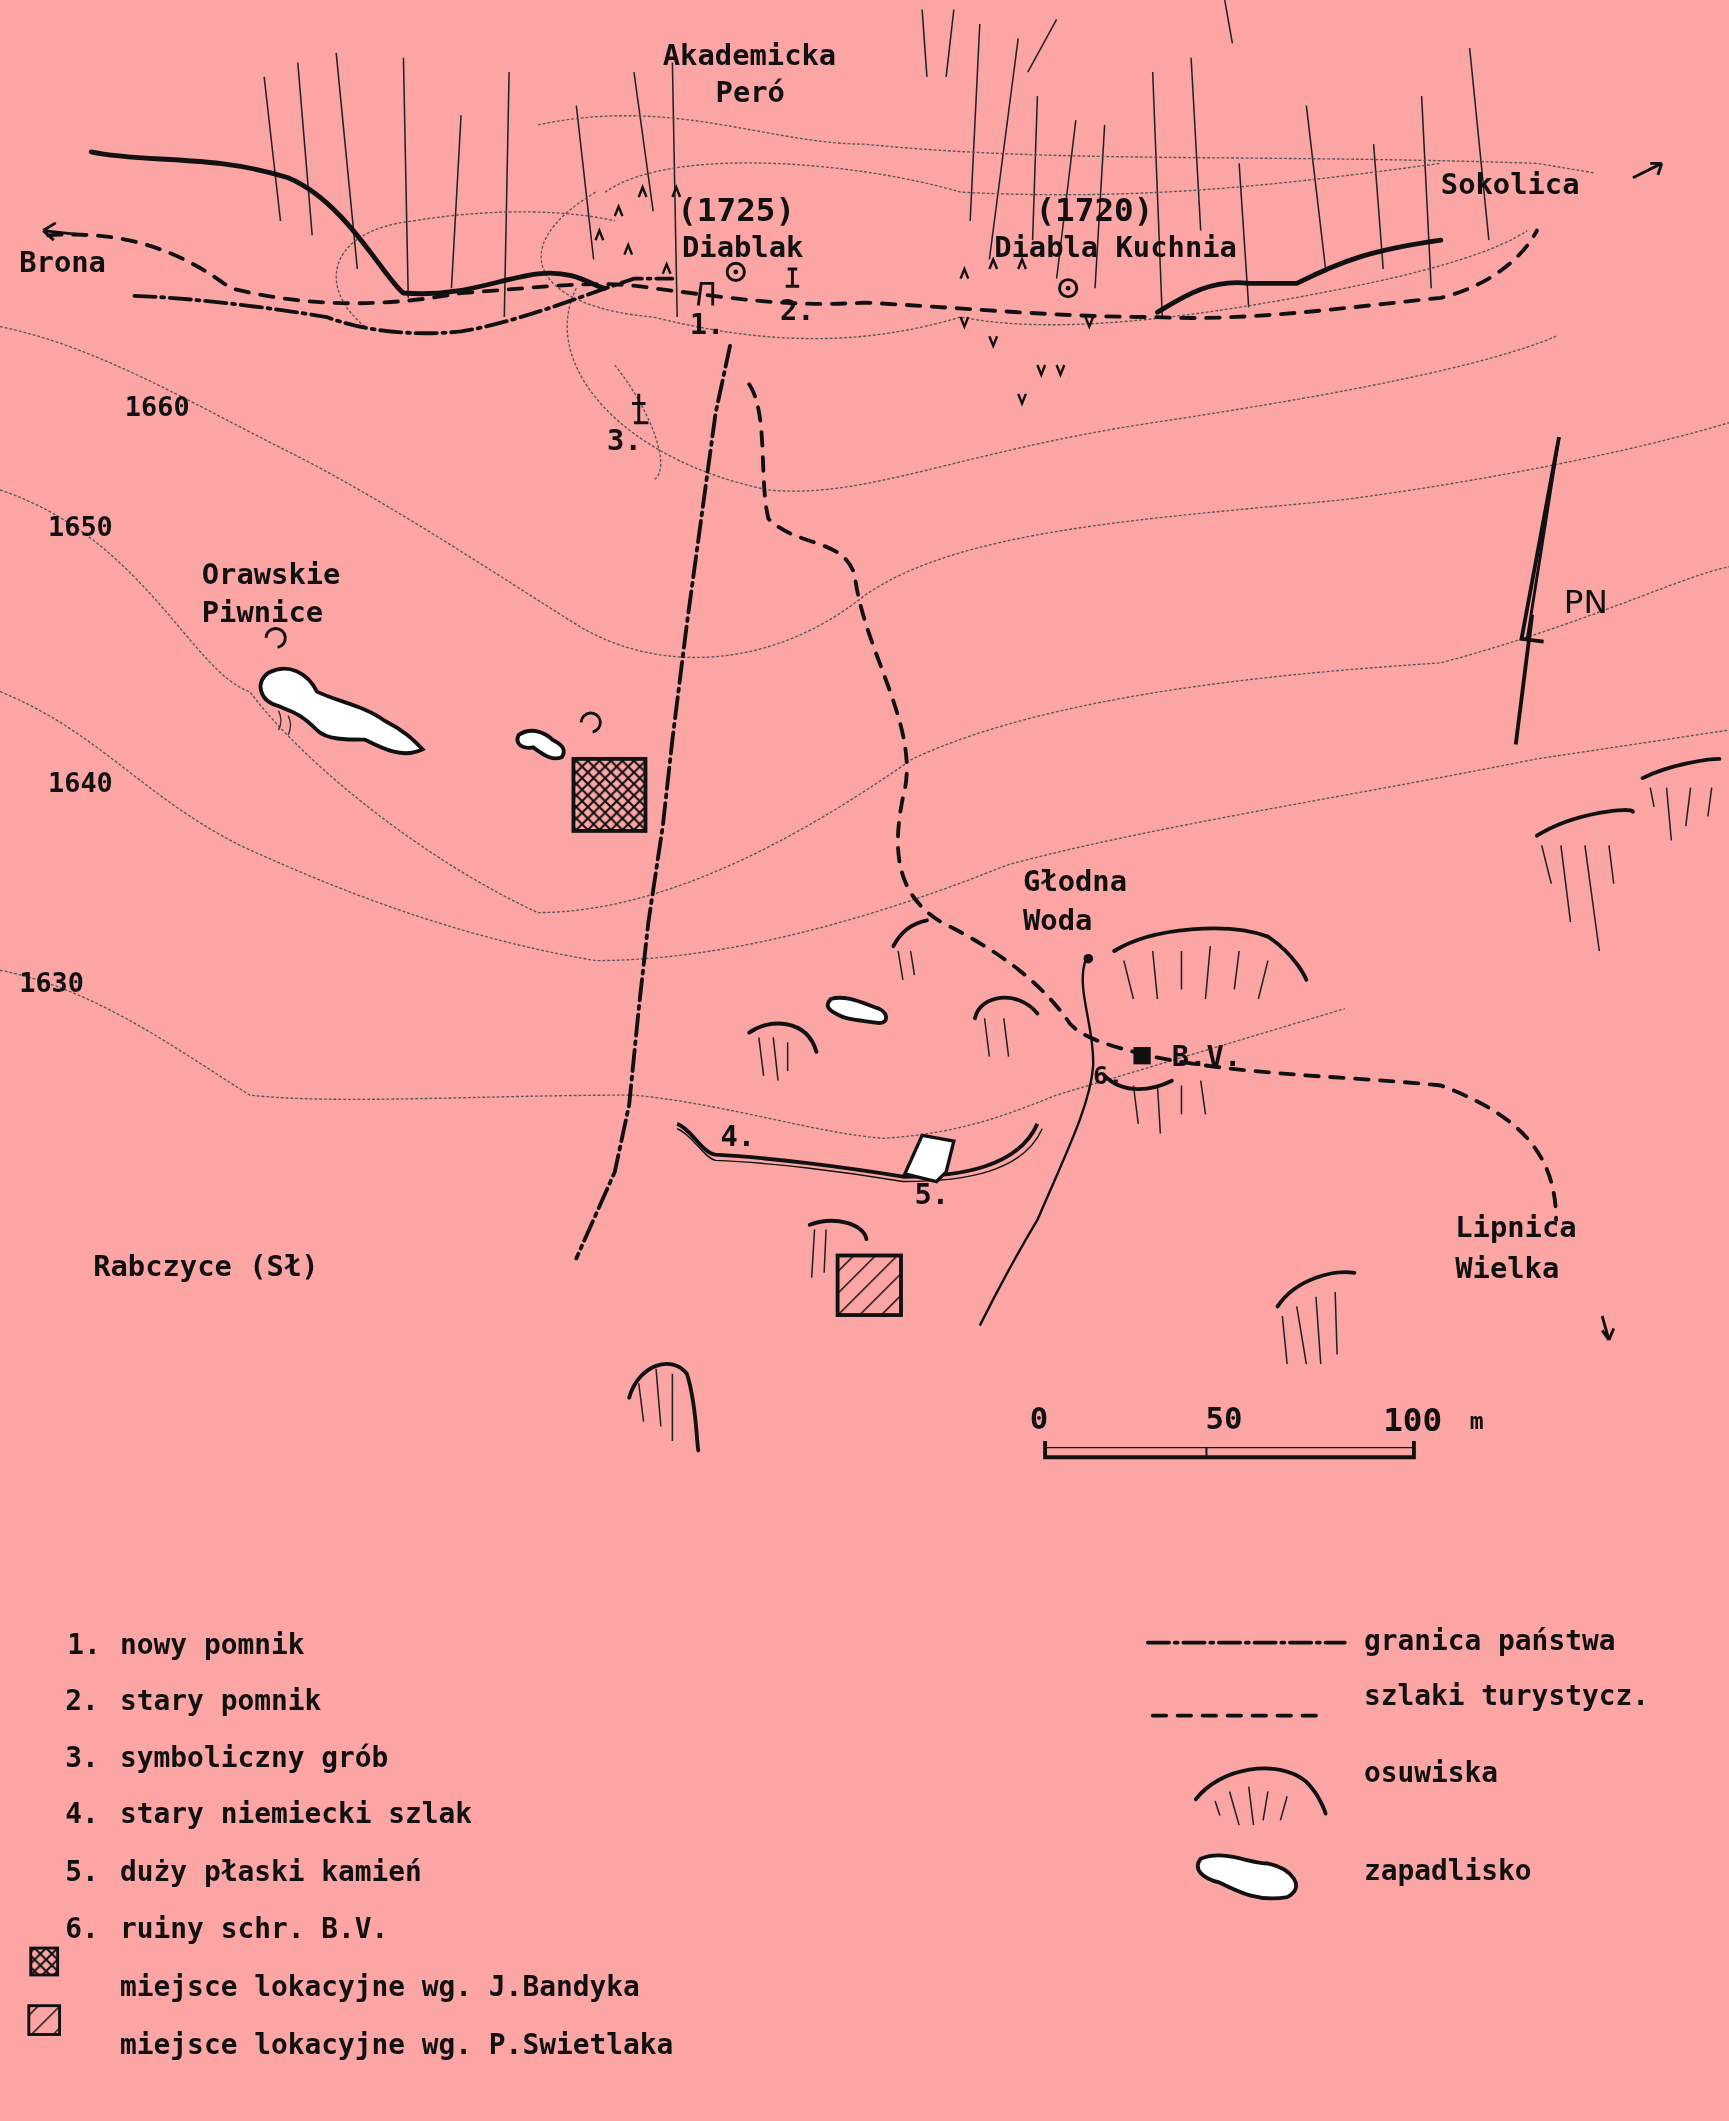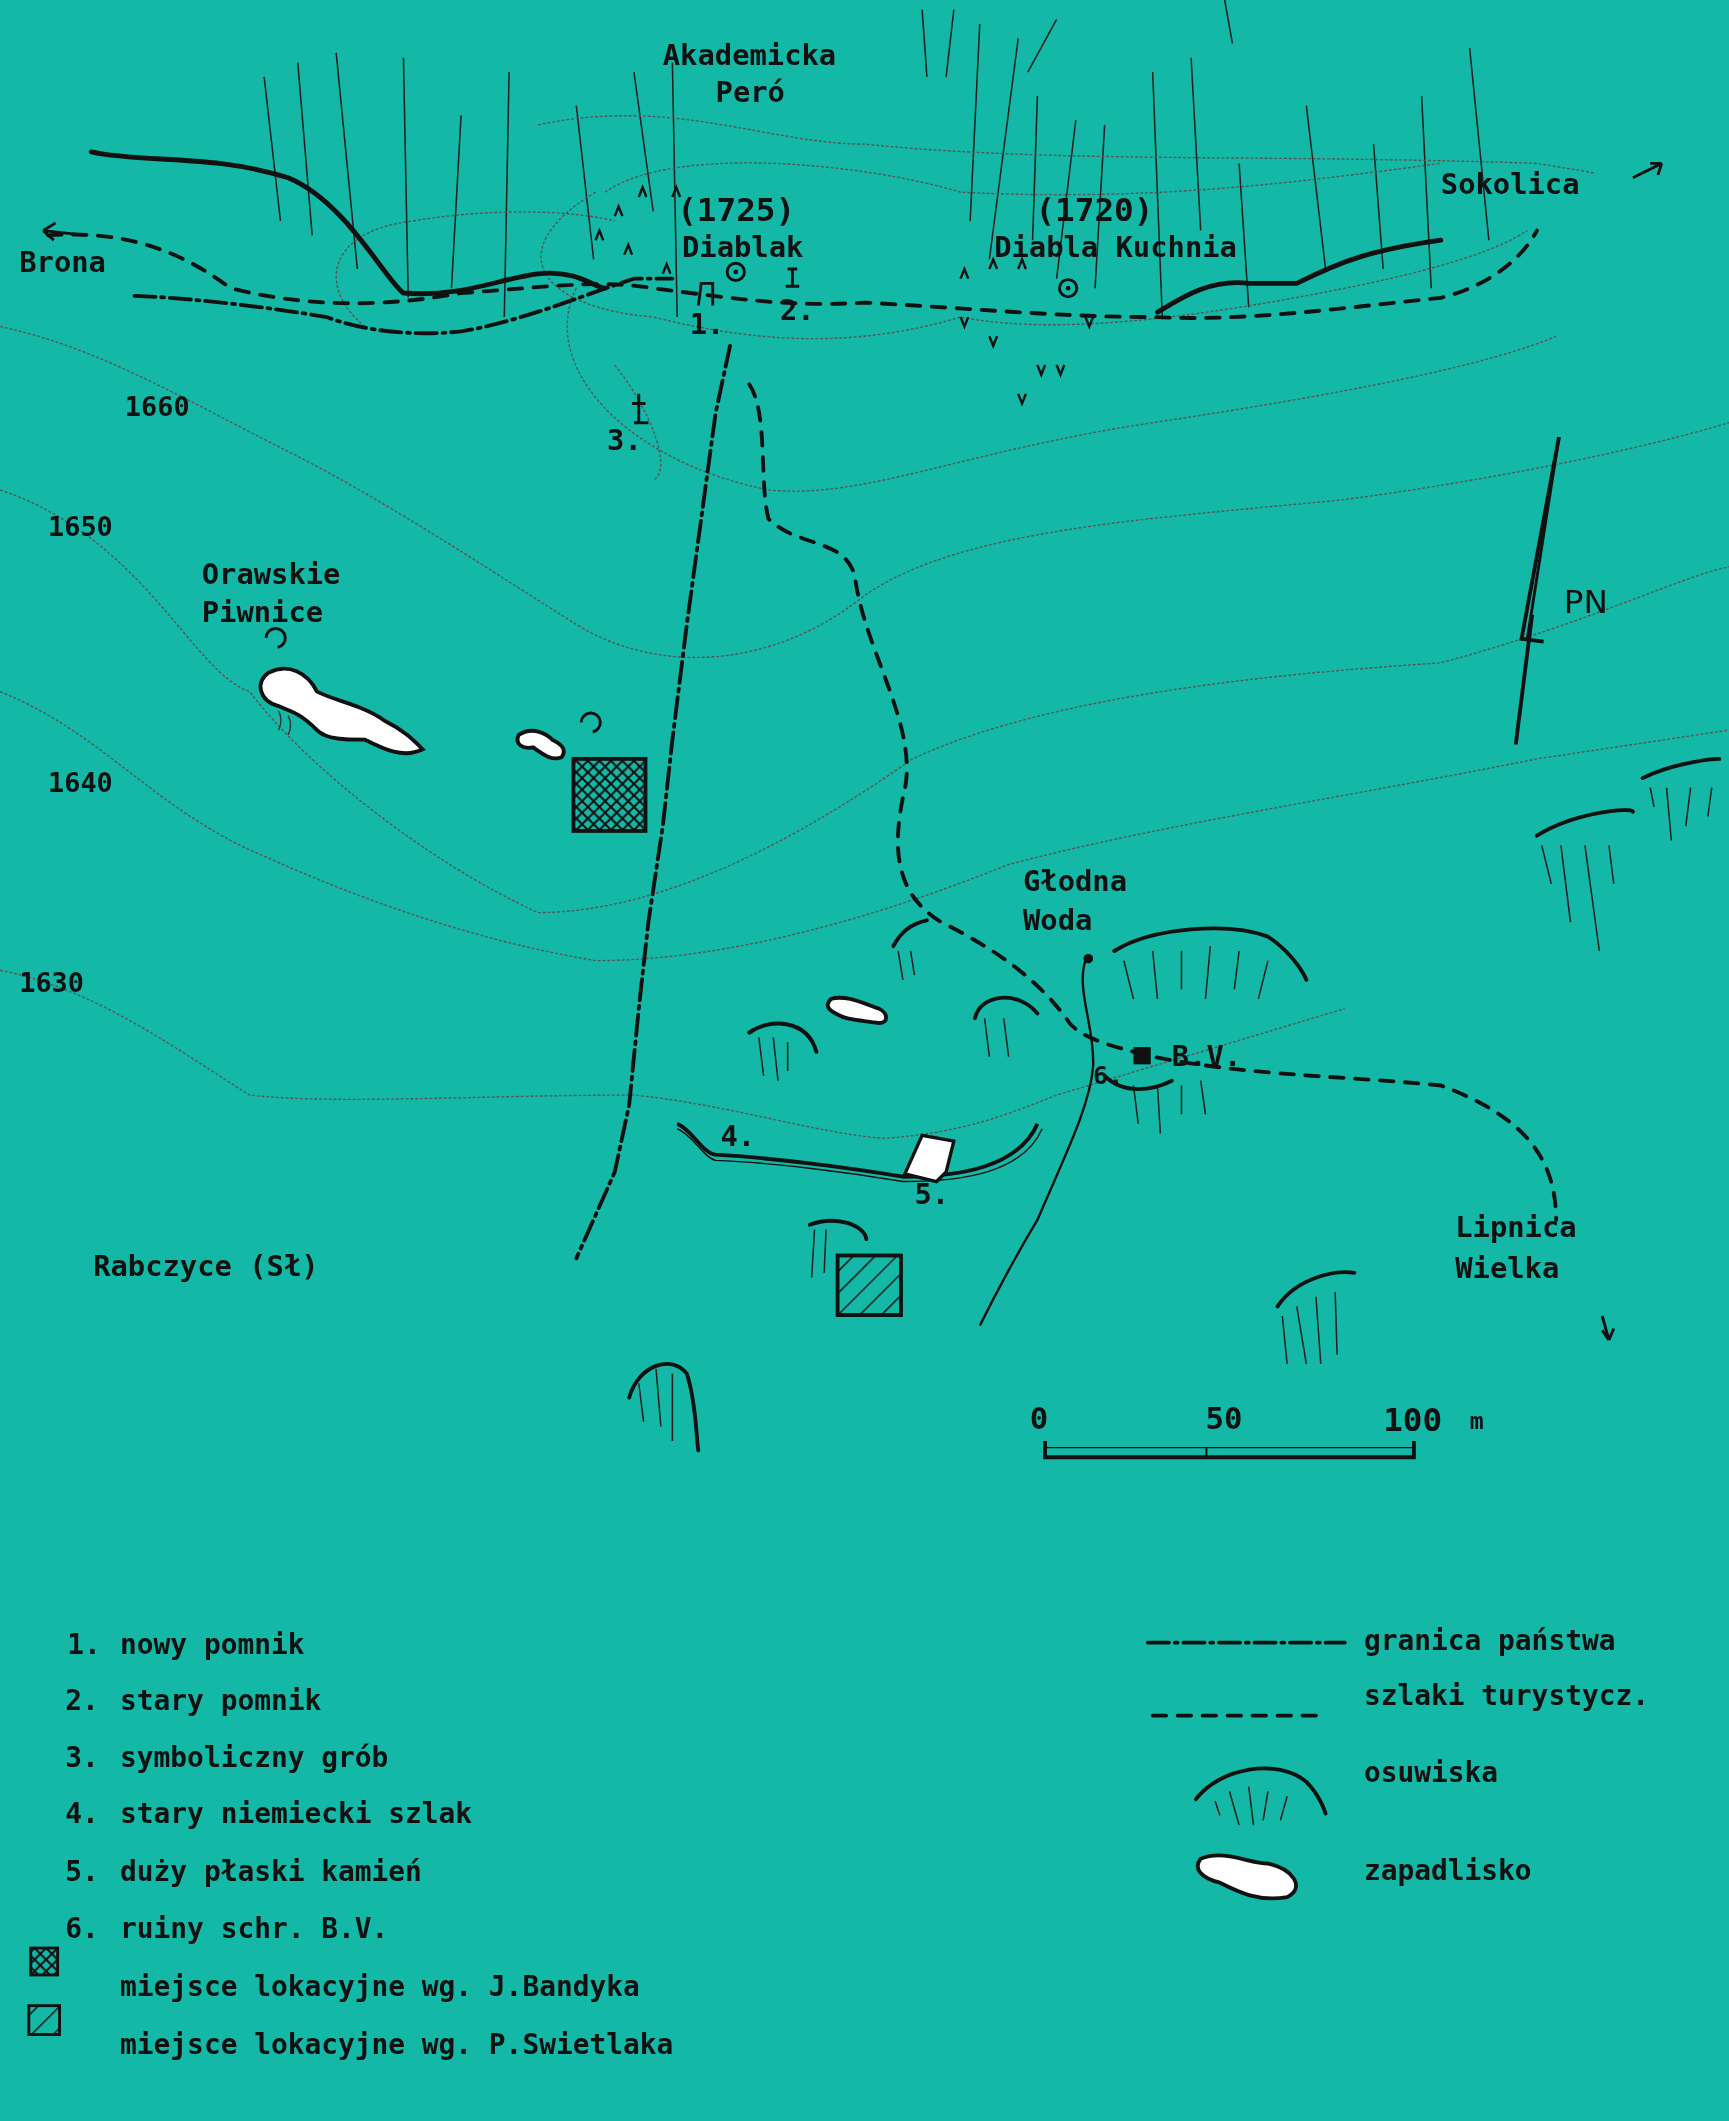--- a/index.html
+++ b/index.html
@@ -1,16 +1,16 @@
 <!DOCTYPE html>
 <html><head>
 <meta charset="utf-8">
 <style>
   html, body { margin:0; padding:0; background:#ffffff; }
-  #map-root { position:relative; width:1729px; height:2121px; background:#14b8a6; overflow:hidden; }
+  #map-root { position:relative; width:1729px; height:2121px; background:#fca5a5; overflow:hidden; }
   svg { position:absolute; left:0; top:0; }
   .lbl { font-family:"DejaVu Sans Mono", "Liberation Mono", monospace; fill:#111; font-weight:bold; }
   .lg  { font-family:"DejaVu Sans Mono", "Liberation Mono", monospace; fill:#111; font-weight:bold; font-size:29px; }
   .contour { fill:none; stroke:#555; stroke-width:1.4; stroke-dasharray:3 2; }
   .ridge { fill:none; stroke:#111; stroke-width:5; stroke-linecap:round; stroke-linejoin:round; }
   .trail { fill:none; stroke:#111; stroke-width:4; stroke-dasharray:14 12; stroke-linecap:round; }
   .border { fill:none; stroke:#111; stroke-width:4; stroke-dasharray:22 6 3 6; stroke-linecap:round; }
   .hach { fill:none; stroke:#222; stroke-width:1.6; }
   .scarp { fill:none; stroke:#111; stroke-width:4; stroke-linecap:round; }
   .blob { fill:#fff; stroke:#111; stroke-width:4; }

